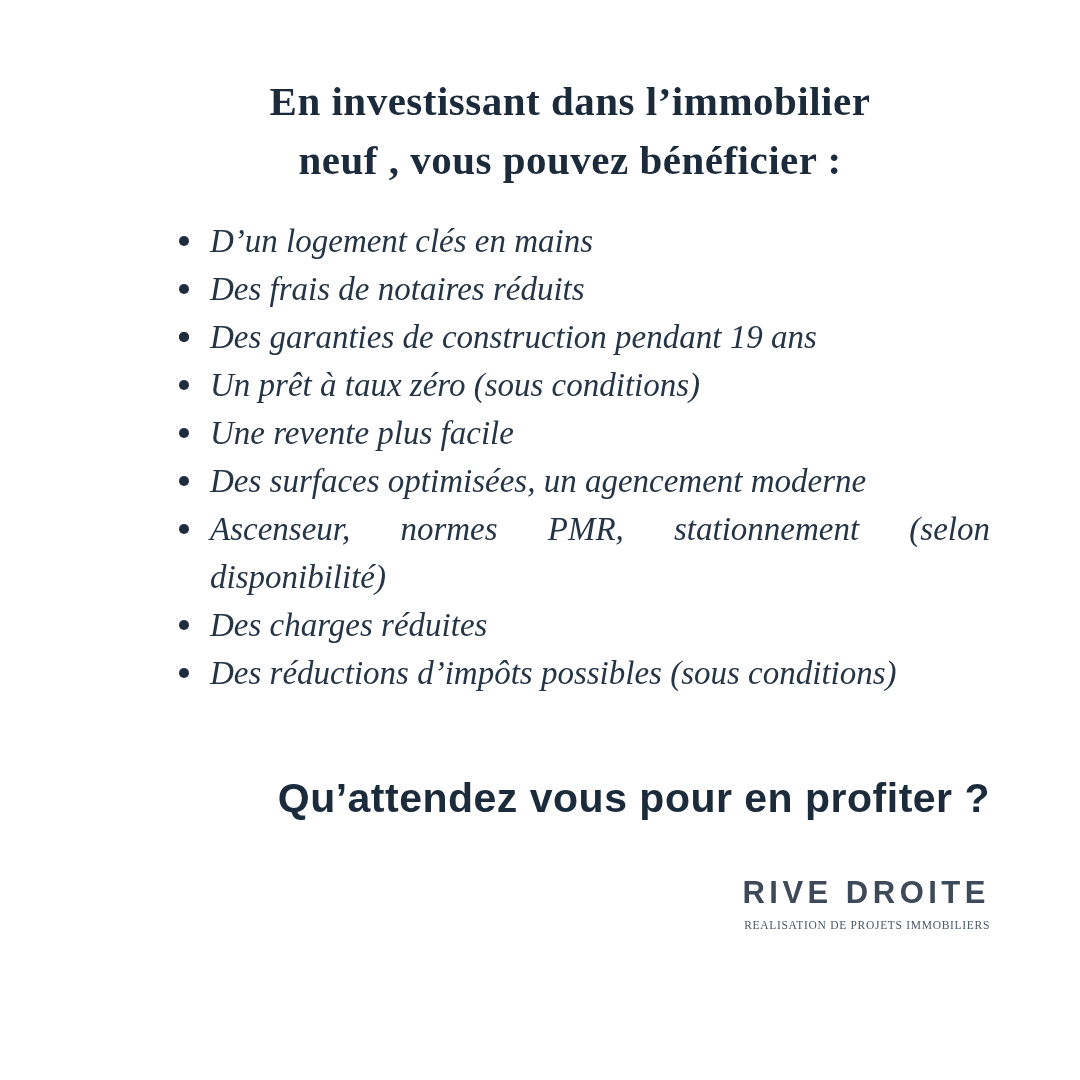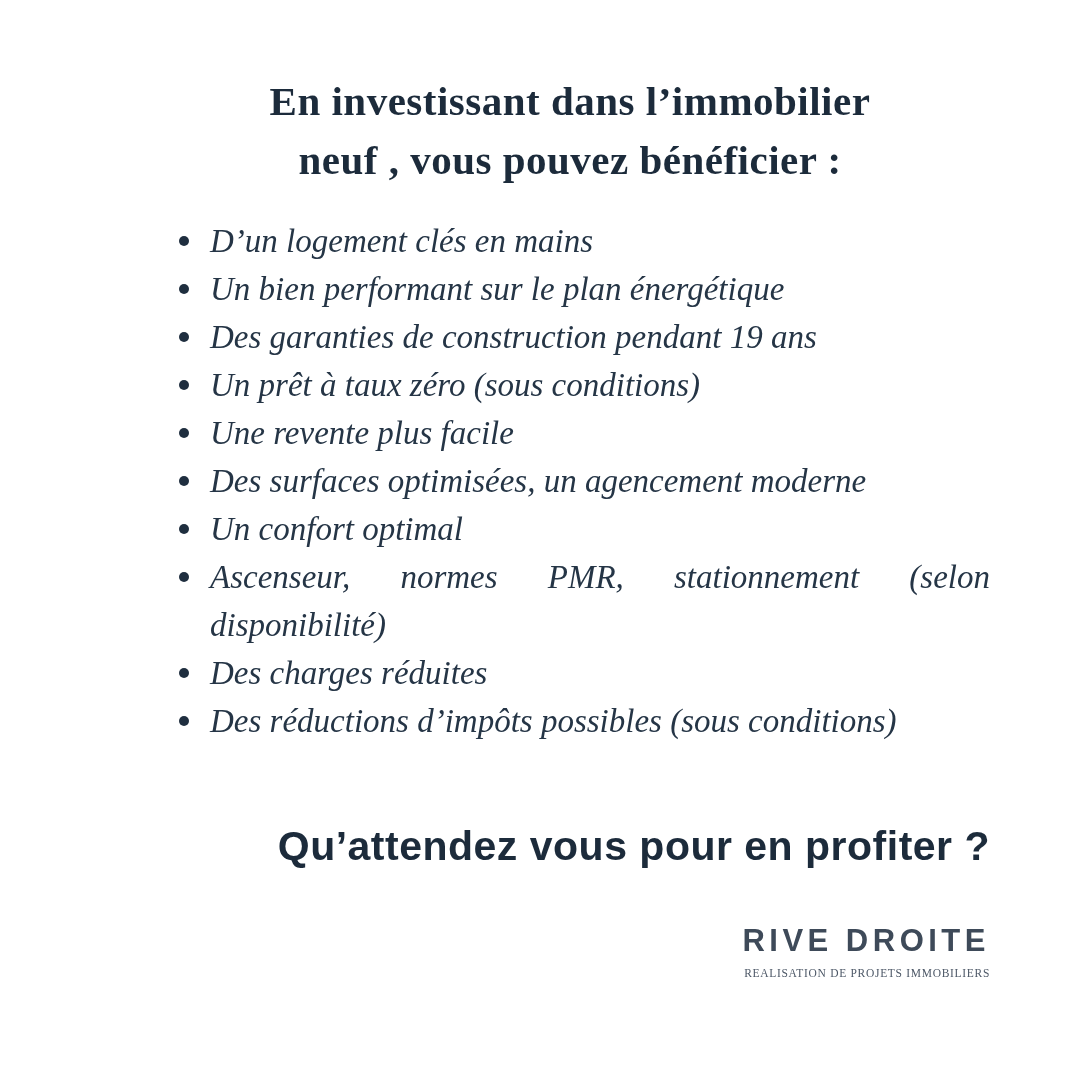--- a/index.html
+++ b/index.html
@@ -88,26 +88,26 @@
 <div class="canvas">
   <div class="content">
 
     <h1 class="main-title">
       <span>En investissant dans l’immobilier</span><br>
       <span>neuf , vous pouvez bénéficier :</span>
     </h1>
 
     <ul class="benefits">
       <li><span class="dot"></span><span>D’un logement clés en mains</span></li>
-      <li><span class="dot"></span><span>Un bien performant sur le plan énergétique</span></li>
+      <li><span class="dot"></span><span>Des frais de notaires réduits</span></li>
+      <li><span class="dot"></span></li>
       <li><span class="dot"></span><span>Des garanties de construction pendant 19 ans</span></li>
       <li><span class="dot"></span><span>Un prêt à taux zéro (sous conditions)</span></li>
       <li><span class="dot"></span><span>Une revente plus facile</span></li>
       <li><span class="dot"></span><span>Des surfaces optimisées, un agencement moderne</span></li>
-      <li><span class="dot"></span><span>Un confort optimal</span></li>
       <li class="justify"><span class="dot"></span><span>Ascenseur, normes PMR, stationnement (selon disponibilité)</span></li>
       <li><span class="dot"></span><span>Des charges réduites</span></li>
       <li><span class="dot"></span><span>Des réductions d’impôts possibles (sous conditions)</span></li>
     </ul>
 
     <div class="cta">Qu’attendez vous pour en profiter ?</div>
 
     <div class="logo">
       <div class="logo-name">RIVE DROITE</div>
       <div class="logo-tagline">REALISATION DE PROJETS IMMOBILIERS</div>

